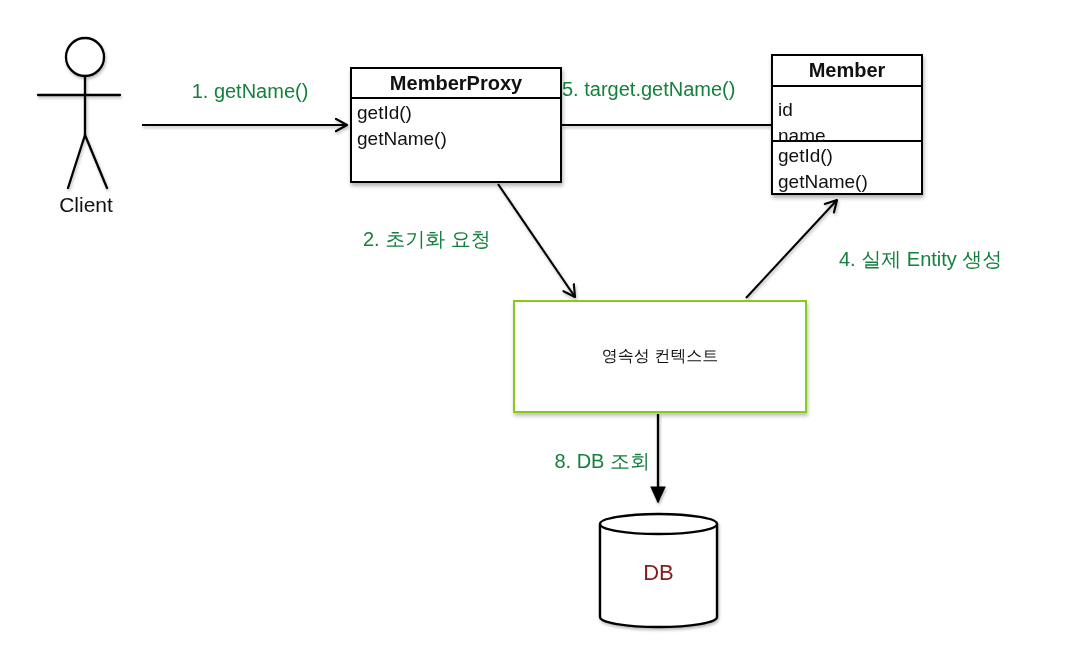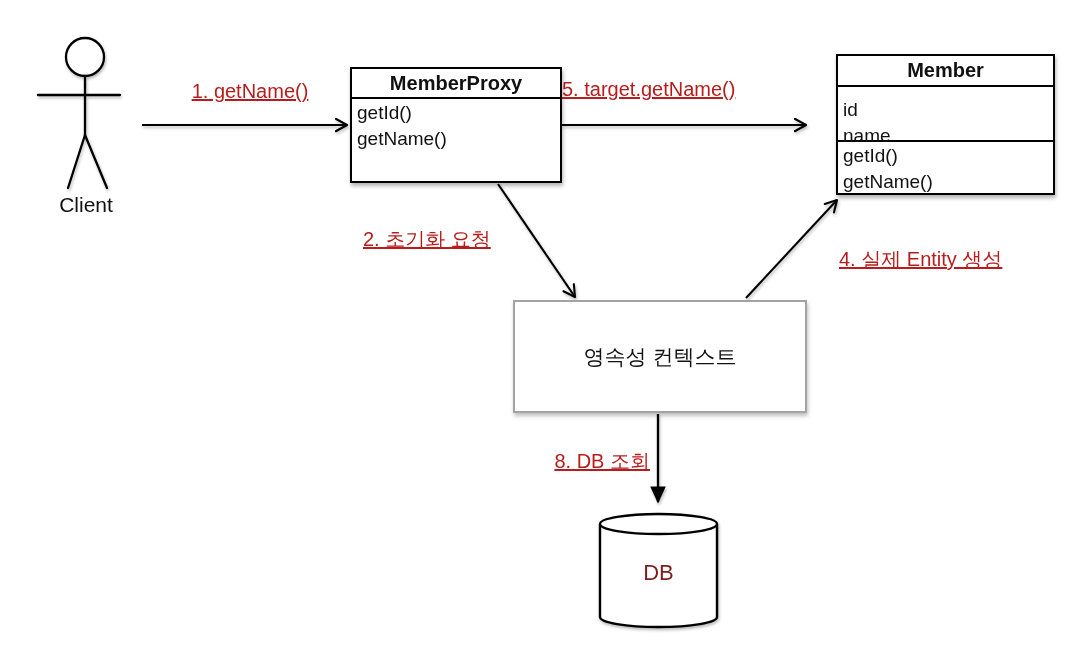--- a/index.html
+++ b/index.html
@@ -48,44 +48,43 @@
   .class-box .section.mid {
     border-bottom: 2px solid #000;
   }
   .bold { font-weight: bold; }
 
   #member-proxy-box { left: 350px; top: 67px; width: 212px; height: 116px; }
   #member-proxy-box .title { height: 30px; line-height: 28px; }
   #member-proxy-box .attrs { height: 29px; line-height: 27px; }
   #member-proxy-box .methods { height: 53px; padding-top: 1px; }
 
-  #member-box { left: 836px; top: 54px; width: 219px; height: 141px; }
+  #member-box { left: 771px; top: 54px; width: 152px; height: 141px; }
   #member-box .title { height: 31px; line-height: 29px; }
   #member-box .attrs { height: 55px; padding-top: 10px; }
   #member-box .methods { height: 53px; padding-top: 1px; }
 
   #persistence-box {
     position: absolute;
     left: 513px; top: 300px; width: 294px; height: 113px;
     box-sizing: border-box;
-    border: 2px solid #a3a3a3;
+    border: 2px solid #84cc16;
     background: #fff;
     box-shadow: 1px 3px 4px rgba(0,0,0,0.25);
     display: flex;
     align-items: center;
     justify-content: center;
-    font-size: 21px;
+    font-size: 16px;
   }
 
   .flow-label {
     position: absolute;
     font-size: 20px;
-    color: #b91c1c;
+    color: #15803d;
     white-space: nowrap;
-    text-decoration: underline;
   }
   #label-1 { left: 155px; top: 80px;  width: 190px; text-align: center; }
   #label-5 { left: 562px; top: 78px;  width: 245px; }
   #label-2 { left: 363px; top: 226px; width: 160px; text-align: left; }
   #label-4 { left: 839px; top: 246px; width: 215px; text-align: left; }
   #label-3 { left: 515px; top: 448px; width: 135px; text-align: right; }
 
   #actor-label {
     position: absolute;
     left: 40px; top: 193px; width: 92px;

